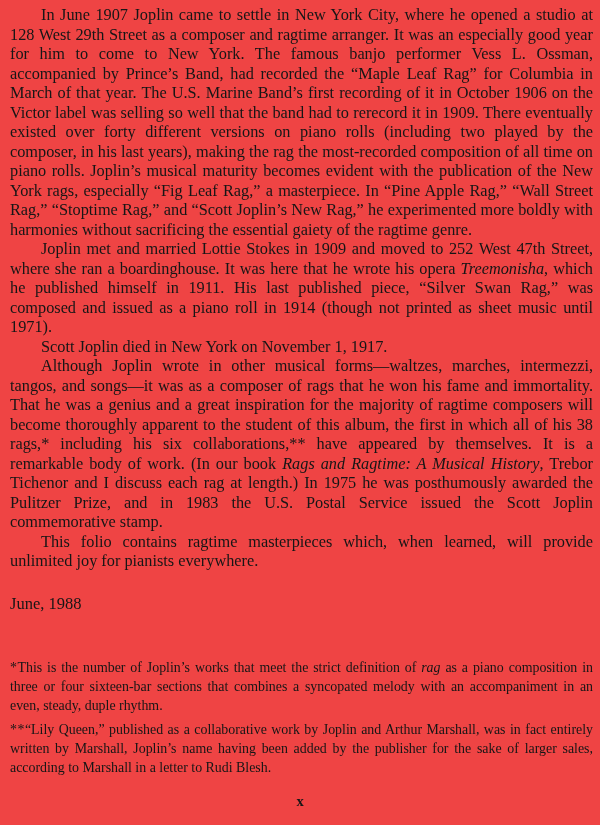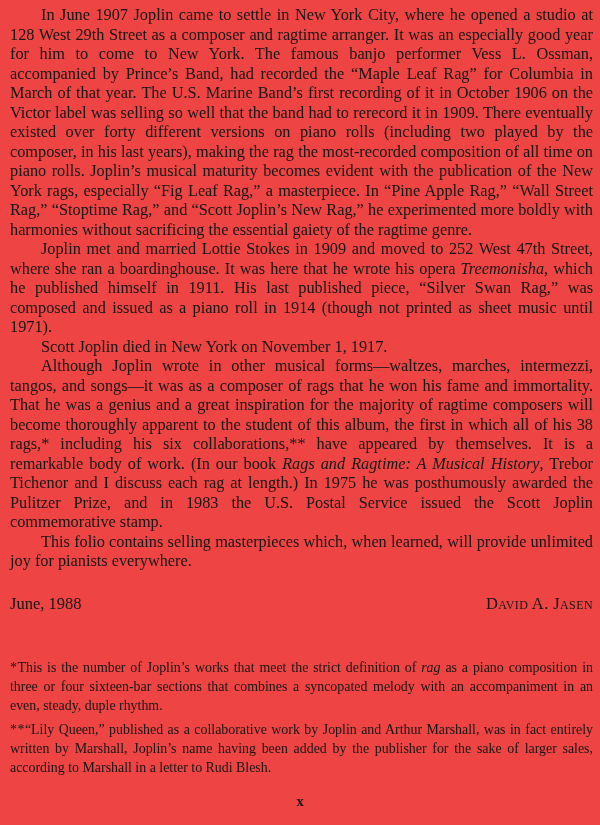--- a/index.html
+++ b/index.html
@@ -72,26 +72,25 @@
 </head>
 <body>
 
 <div class="page">
 
   <main class="body-text">
     <p class="para"><span class="run normal">In June 1907 Joplin came to settle in New York City, where he opened a studio at 128 West 29th Street as a composer and ragtime arranger. It was an especially good year for him to come to New York. The famous banjo performer Vess L. Ossman, accompanied by Prince’s Band, had recorded the “Maple Leaf Rag” for Columbia in March of that year. The U.S. Marine Band’s first recording of it in October 1906 on the Victor label was selling so well that the band had to rerecord it in 1909. There eventually existed over forty different versions on piano rolls (including two played by the composer, in his last years), making the rag the most-recorded composition of all time on piano rolls. Joplin’s musical maturity becomes evident with the publication of the New York rags, especially “Fig Leaf Rag,” a masterpiece. In “Pine Apple Rag,” “Wall Street Rag,” “Stoptime Rag,” and “Scott Joplin’s New Rag,” he experimented more boldly with harmonies without sacrificing the essential gaiety of the ragtime genre.</span></p>
     <p class="para"><span class="run normal">Joplin met and married Lottie Stokes in 1909 and moved to 252 West 47th Street, where she ran a boardinghouse. It was here that he wrote his opera </span><span class="run italic">Treemonisha</span><span class="run normal">, which he published himself in 1911. His last published piece, “Silver Swan Rag,” was composed and issued as a piano roll in 1914 (though not printed as sheet music until 1971).</span></p>
     <p class="para"><span class="run normal">Scott Joplin died in New York on November 1, 1917.</span></p>
     <p class="para"><span class="run normal">Although Joplin wrote in other musical forms—waltzes, marches, intermezzi, tangos, and songs—it was as a composer of rags that he won his fame and immortality. That he was a genius and a great inspiration for the majority of ragtime composers will become thoroughly apparent to the student of this album, the first in which all of his 38 rags,* including his six collaborations,** have appeared by themselves. It is a remarkable body of work. (In our book </span><span class="run italic">Rags and Ragtime: A Musical History</span><span class="run normal">, Trebor Tichenor and I discuss each rag at length.) In 1975 he was posthumously awarded the Pulitzer Prize, and in 1983 the U.S. Postal Service issued the Scott Joplin commemorative stamp.</span></p>
-    <p class="para"><span class="run normal">This folio contains selling masterpieces which, when learned, will provide unlimited joy for pianists everywhere.</span></p>
+    <p class="para"><span class="run normal">This folio contains ragtime masterpieces which, when learned, will provide unlimited joy for pianists everywhere.</span></p>
   </main>
 
   <div class="signature">
     <span class="sig-date">June, 1988</span>
-    <span class="sig-author">David A. Jasen</span>
   </div>
 
   <section class="footnotes">
     <p class="footnote"><span class="run marker">*</span><span class="run normal">This is the number of Joplin’s works that meet the strict definition of </span><span class="run italic">rag</span><span class="run normal"> as a piano composition in three or four sixteen-bar sections that combines a syncopated melody with an accompaniment in an even, steady, duple rhythm.</span></p>
     <p class="footnote"><span class="run marker">**</span><span class="run normal">“Lily Queen,” published as a collaborative work by Joplin and Arthur Marshall, was in fact entirely written by Marshall, Joplin’s name having been added by the publisher for the sake of larger sales, according to Marshall in a letter to Rudi Blesh.</span></p>
   </section>
 
   <footer class="page-number">x</footer>
 
 </div>

